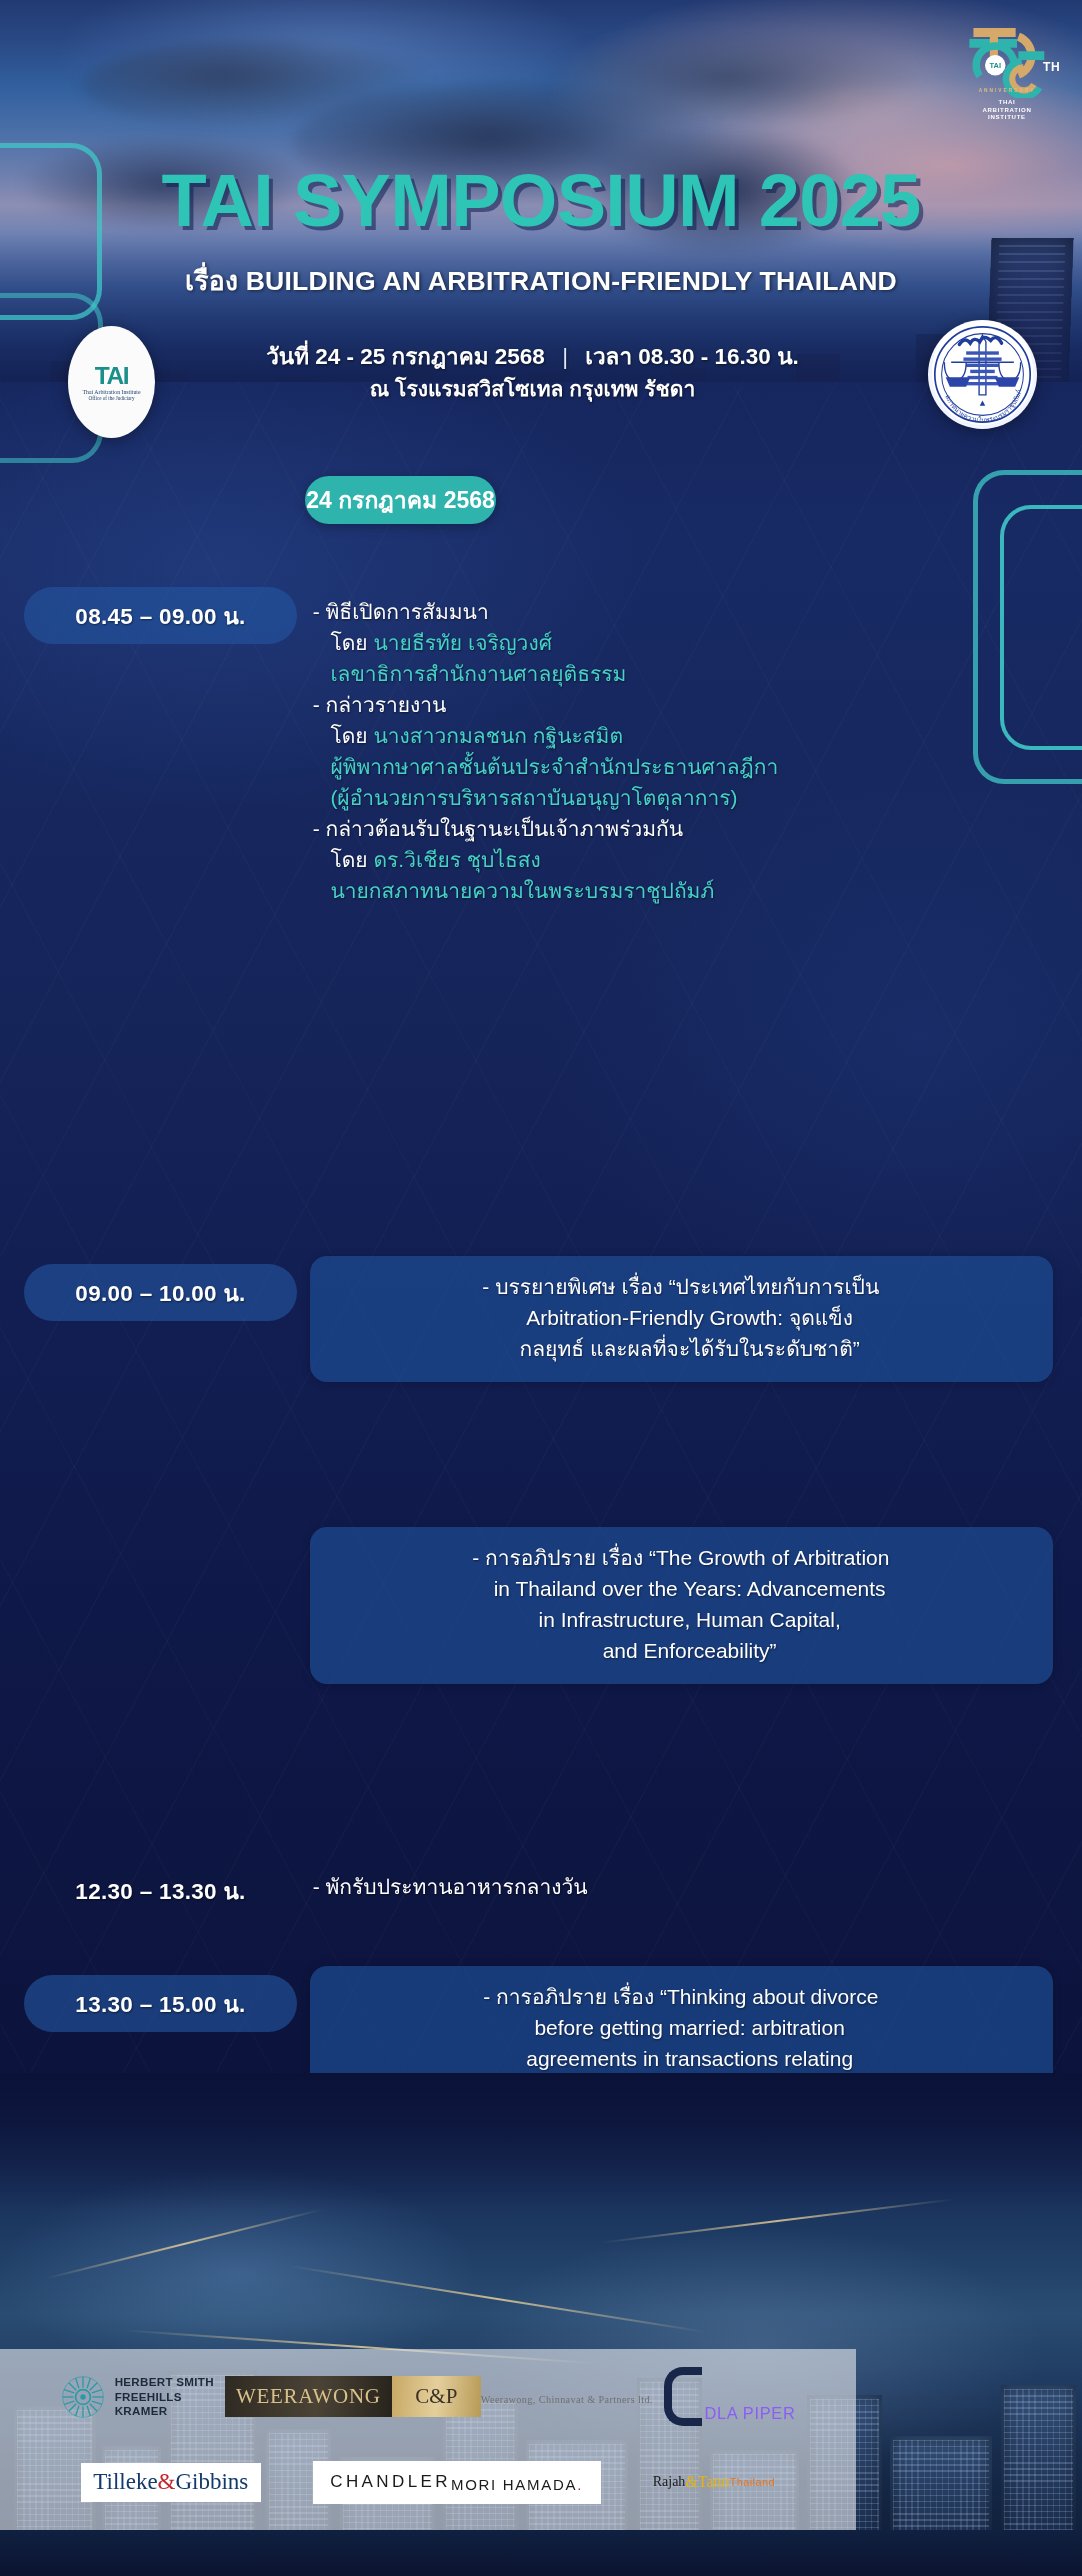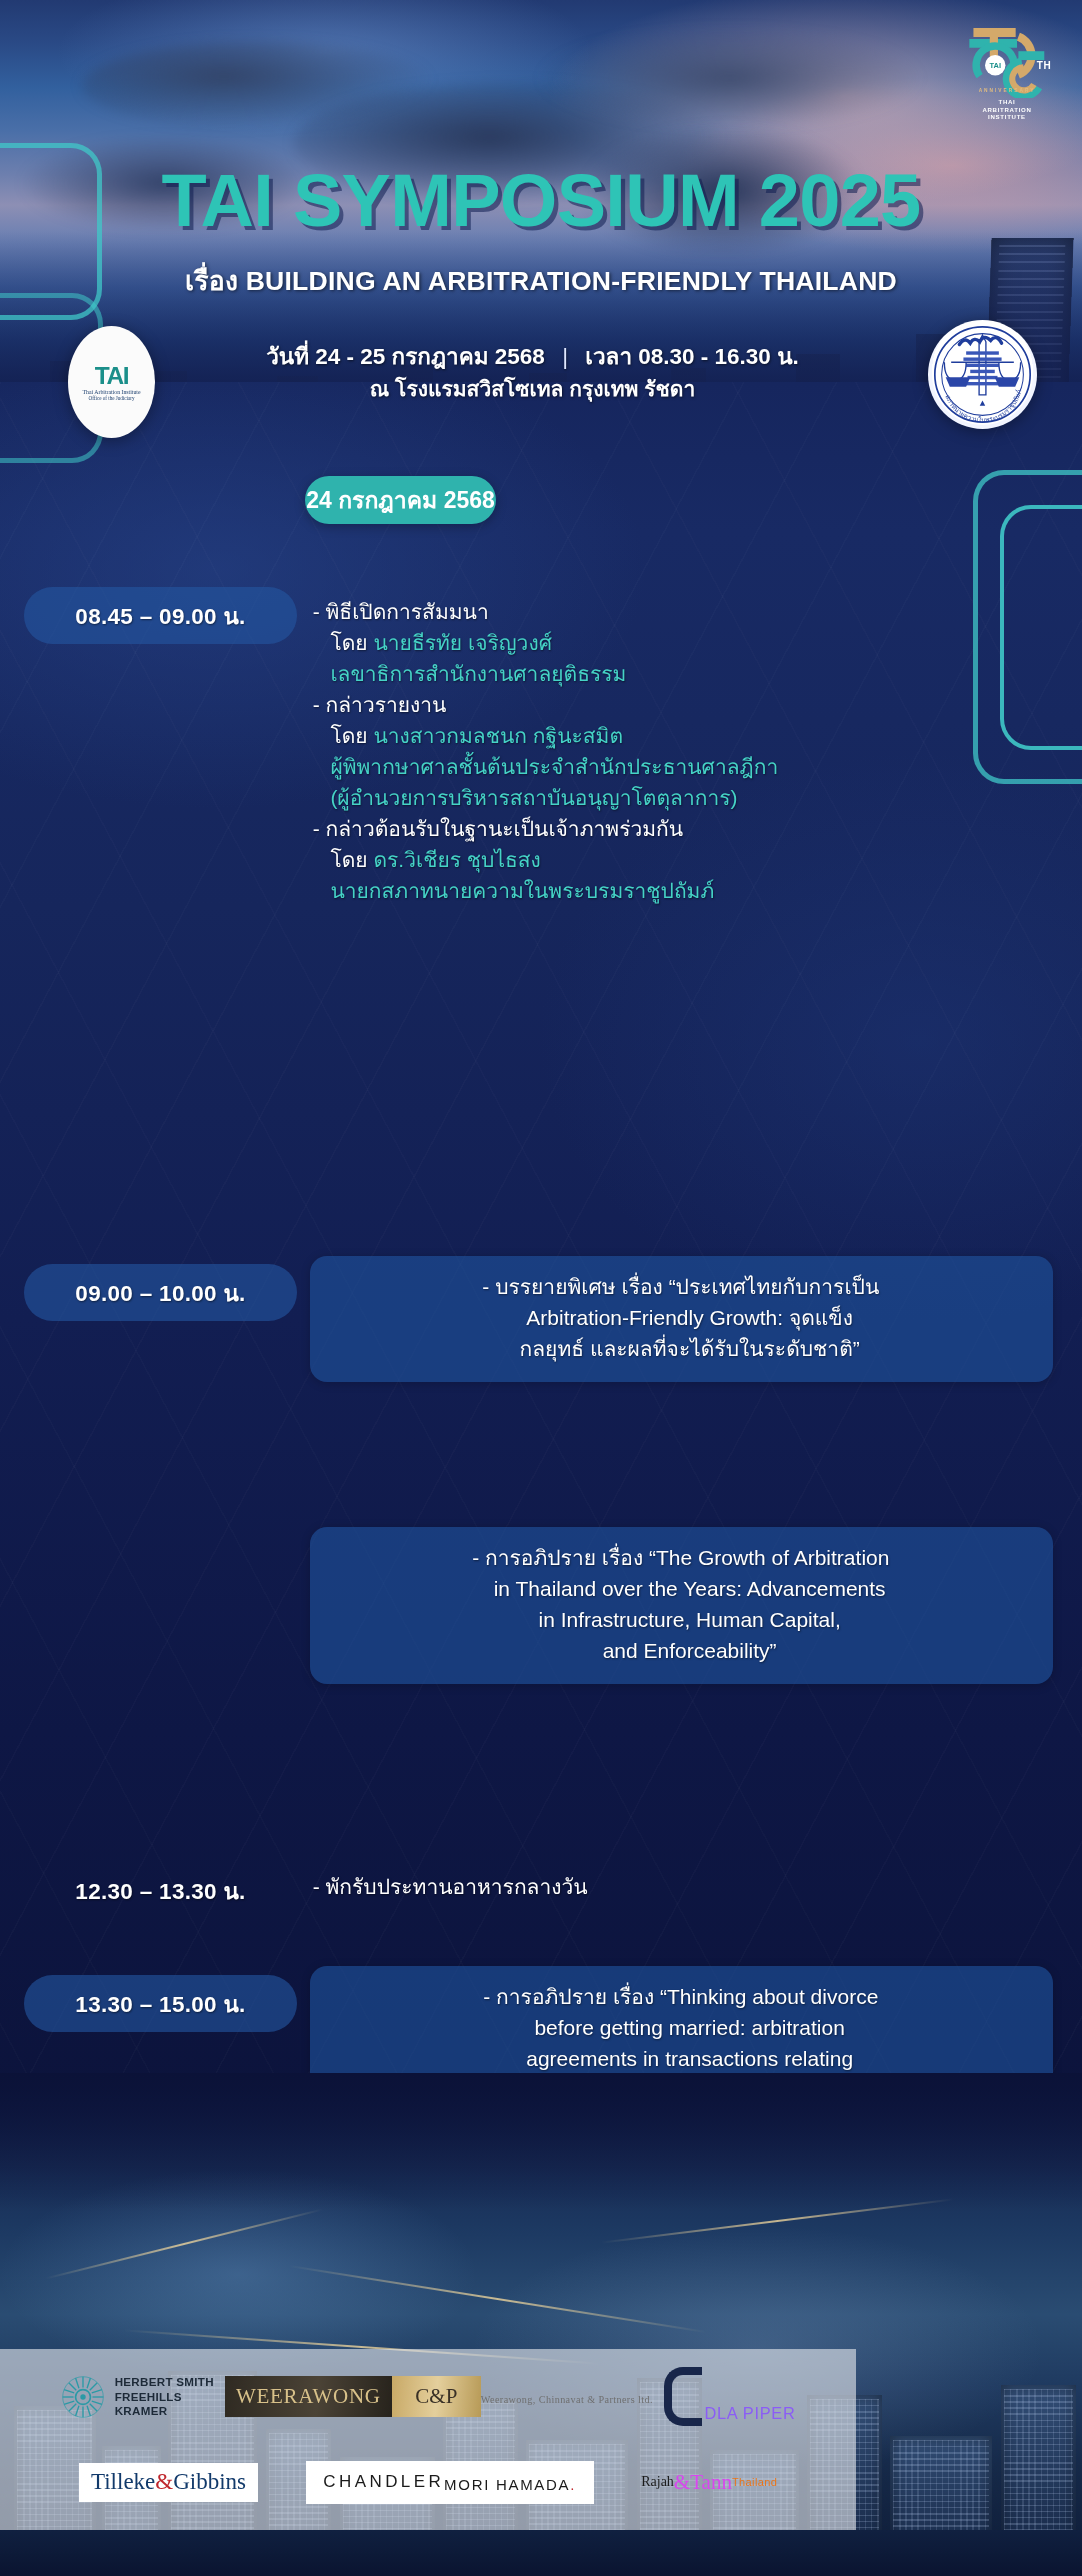--- a/index.html
+++ b/index.html
@@ -139,22 +139,22 @@
     position:absolute; left:0; right:0; top:72px;
     font-size:4.8px; letter-spacing:2px; color:#e0bb80;
     font-weight:700;
   }
   .anniv .anniv-name {
     position:absolute; left:0; right:0; top:82px;
     font-size:6.1px; line-height:7.5px; letter-spacing:0.7px; color:#ffffff;
     font-weight:700;
   }
   .anniv .anniv-th {
-    position:absolute; right:10px; top:44px;
-    font-size:10px; font-weight:700; color:#ffffff; letter-spacing:0.7px;text-align:right;
+    position:absolute; right:1px; top:44px;
+    font-size:12px; font-weight:700; color:#ffffff; letter-spacing:0.7px;text-align:right;
   }
 
   
   .headline {
     position:absolute; left:0; top:164px; width:1082px;
     text-align:center;
     font-size:74px; line-height:74px;
     font-weight:900; letter-spacing:-0.7px;
     color:#2ec4b6;
     text-shadow:4.1px 4.1px 0 rgba(14,30,80,.55);
@@ -294,21 +294,21 @@
 
   .chandler {
     background:#ffffff; padding:11px 17.7px; text-align:center;
   }
   .chandler .l1 { font-size:17px; letter-spacing:3.4px; color:#1b1b1b; }
   .chandler .l2 { font-size:15px; letter-spacing:1.7px; color:#1b1b1b; margin-top:4.1px; }
   .chandler .dot { color:#c0272d; }
 
   .rajah { text-align:center; font-family:"Liberation Serif","DejaVu Serif",serif; }
   .rajah .l1 { font-size:14px; color:#1b1b1b; line-height:20.5px; }
-  .rajah .l2 { font-size:21px; color:#d946ef; line-height:22px; }
+  .rajah .l2 { font-size:16px; color:#eab308; line-height:22px; }
   .rajah .l3 { font-size:11px; color:#e8751a; letter-spacing:0.4px; font-family:"Liberation Sans",sans-serif; }
 
   .bottom-strip { position:absolute; left:0; top:2530px; width:1082px; height:46px;
     background:linear-gradient(180deg,#102040,#0a1430); }
 </style>
 </head>
 <body>
 
 <div class="poster">
 

